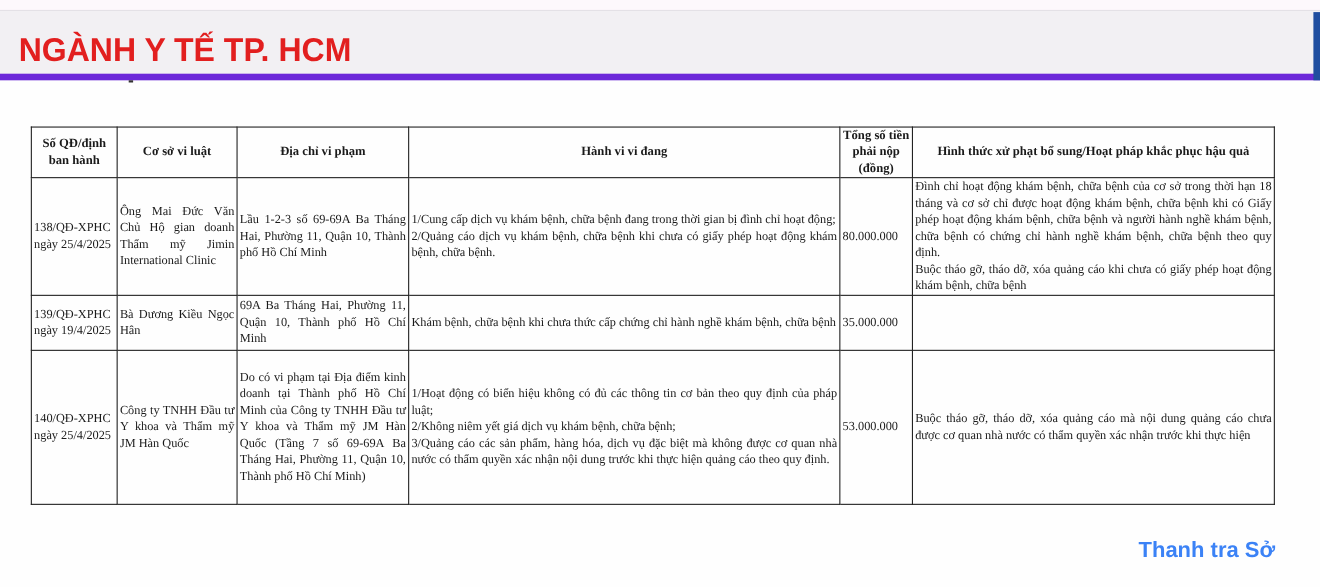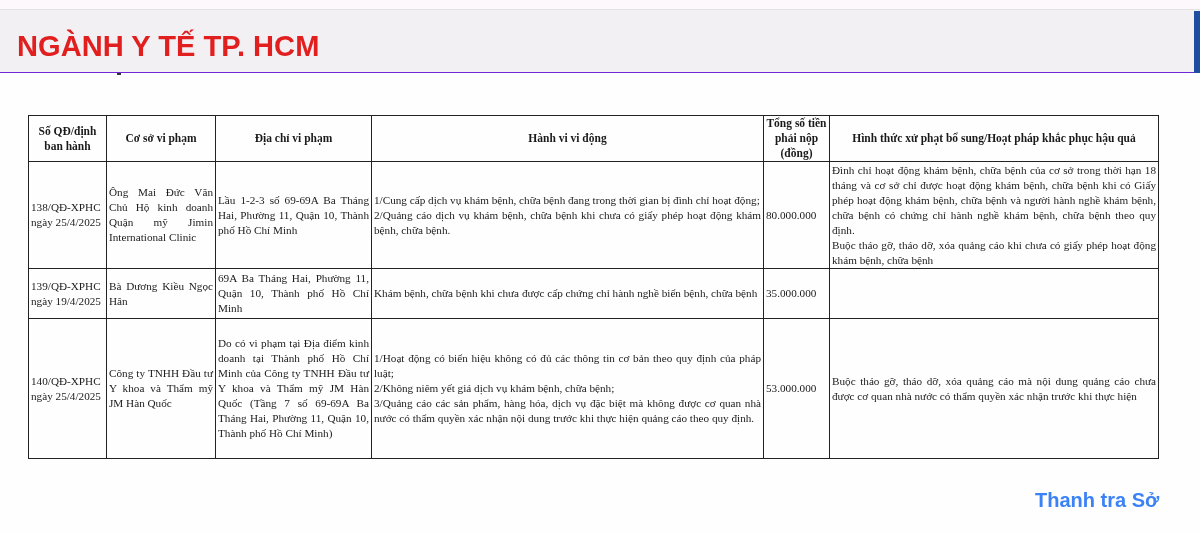--- a/index.html
+++ b/index.html
@@ -1,20 +1,20 @@
 <!DOCTYPE html>
 <html><head>
 <meta charset="utf-8">
 <style>
   * { box-sizing: border-box; margin: 0; padding: 0; }
   html, body { width: 1200px; height: 534px; background: #fefefe; overflow: hidden; }
   body { position: relative; font-family: "Liberation Serif", serif; color: #1a1a1a; }
 
   .top-strip { position: absolute; left: 0; top: 0; width: 1200px; height: 10px; background: #fdf8fc; border-bottom: 1px solid #e4e1e6; }
-  .banner { position: absolute; left: 0; top: 10px; width: 1200px; height: 63px; background: #f2f0f3; border-bottom: 1px solid #6d28d9; }
+  .banner { position: absolute; left: 0; top: 10px; width: 1200px; height: 63px; background: #f2f0f3; border-bottom: 6px solid #6d28d9; }
   .banner-title { position: absolute; left: 17px; top: 19px; font-family: "Liberation Sans", sans-serif; font-weight: bold; font-size: 30px; letter-spacing: 0px; color: #e21f1f; line-height: 34px; transform: scaleX(0.97); transform-origin: left; }
   .banner-accent { position: absolute; right: 0; top: 1px; width: 6px; height: 62px; background: #1f4ea0; }
   .tick { position: absolute; left: 117px; top: 73px; width: 4px; height: 2px; background: #333; }
 
   table.violations { position: absolute; left: 28px; top: 115px; width: 1130px; border-collapse: collapse; table-layout: fixed; font-size: 11.2px; line-height: 15px; }
   table.violations th, table.violations td { border: 1.6px solid #222; vertical-align: middle; padding: 0 2px; }
   table.violations th { font-weight: bold; text-align: center; height: 43px; font-size: 11.5px; line-height: 15px; }
   table.violations td { text-align: justify; }
   td.num { text-align: left; }
   td.amount { text-align: left; padding-left: 2px; margin-left: 48px; }
@@ -37,43 +37,43 @@
     <col style="width:78px">
     <col style="width:109px">
     <col style="width:156px">
     <col style="width:392px">
     <col style="width:66px">
     <col style="width:329px">
   </colgroup>
   <thead>
     <tr>
       <th>Số QĐ/định ban hành</th>
-      <th>Cơ sở vi phạm</th>
+      <th>Cơ sở vi luật</th>
       <th>Địa chỉ vi phạm</th>
-      <th>Hành vi vi động</th>
+      <th>Hành vi vi đang</th>
       <th>Tổng số tiền phải nộp (đồng)</th>
       <th>Hình thức xử phạt bổ sung/Hoạt pháp khắc phục hậu quả</th>
     </tr>
   </thead>
   <tbody>
     <tr style="height:107px">
       <td class="num">138/QĐ-XPHC ngày 25/4/2025</td>
-      <td>Ông Mai Đức Văn Chủ Hộ kinh doanh Quận mỹ Jimin International Clinic</td>
+      <td>Ông Mai Đức Văn Chủ Hộ gian doanh Thẩm mỹ Jimin International Clinic</td>
       <td>Lầu 1-2-3 số 69-69A Ba Tháng Hai, Phường 11, Quận 10, Thành phố Hồ Chí Minh</td>
       <td class="pre">1/Cung cấp dịch vụ khám bệnh, chữa bệnh đang trong thời gian bị đình chỉ hoạt động;
 2/Quảng cáo dịch vụ khám bệnh, chữa bệnh khi chưa có giấy phép hoạt động khám bệnh, chữa bệnh.</td>
       <td class="amount">80.000.000</td>
       <td class="pre">Đình chỉ hoạt động khám bệnh, chữa bệnh của cơ sở trong thời hạn 18 tháng và cơ sở chỉ được hoạt động khám bệnh, chữa bệnh khi có Giấy phép hoạt động khám bệnh, chữa bệnh và người hành nghề khám bệnh, chữa bệnh có chứng chỉ hành nghề khám bệnh, chữa bệnh theo quy định.
 Buộc tháo gỡ, tháo dỡ, xóa quảng cáo khi chưa có giấy phép hoạt động khám bệnh, chữa bệnh</td>
     </tr>
     <tr style="height:50px">
       <td class="num">139/QĐ-XPHC ngày 19/4/2025</td>
       <td>Bà Dương Kiều Ngọc Hân</td>
       <td>69A Ba Tháng Hai, Phường 11, Quận 10, Thành phố Hồ Chí Minh</td>
-      <td class="pre">Khám bệnh, chữa bệnh khi chưa được cấp chứng chỉ hành nghề biển bệnh, chữa bệnh</td>
+      <td class="pre">Khám bệnh, chữa bệnh khi chưa thức cấp chứng chỉ hành nghề khám bệnh, chữa bệnh</td>
       <td class="amount">35.000.000</td>
       <td class="pre"></td>
     </tr>
     <tr style="height:140px">
       <td class="num">140/QĐ-XPHC ngày 25/4/2025</td>
       <td>Công ty TNHH Đầu tư Y khoa và Thẩm mỹ JM Hàn Quốc</td>
       <td>Do có vi phạm tại Địa điểm kinh doanh tại Thành phố Hồ Chí Minh của Công ty TNHH Đầu tư Y khoa và Thẩm mỹ JM Hàn Quốc (Tầng 7 số 69-69A Ba Tháng Hai, Phường 11, Quận 10, Thành phố Hồ Chí Minh)</td>
       <td class="pre">1/Hoạt động có biển hiệu không có đủ các thông tin cơ bản theo quy định của pháp luật;
 2/Không niêm yết giá dịch vụ khám bệnh, chữa bệnh;
 3/Quảng cáo các sản phẩm, hàng hóa, dịch vụ đặc biệt mà không được cơ quan nhà nước có thẩm quyền xác nhận nội dung trước khi thực hiện quảng cáo theo quy định.</td>

